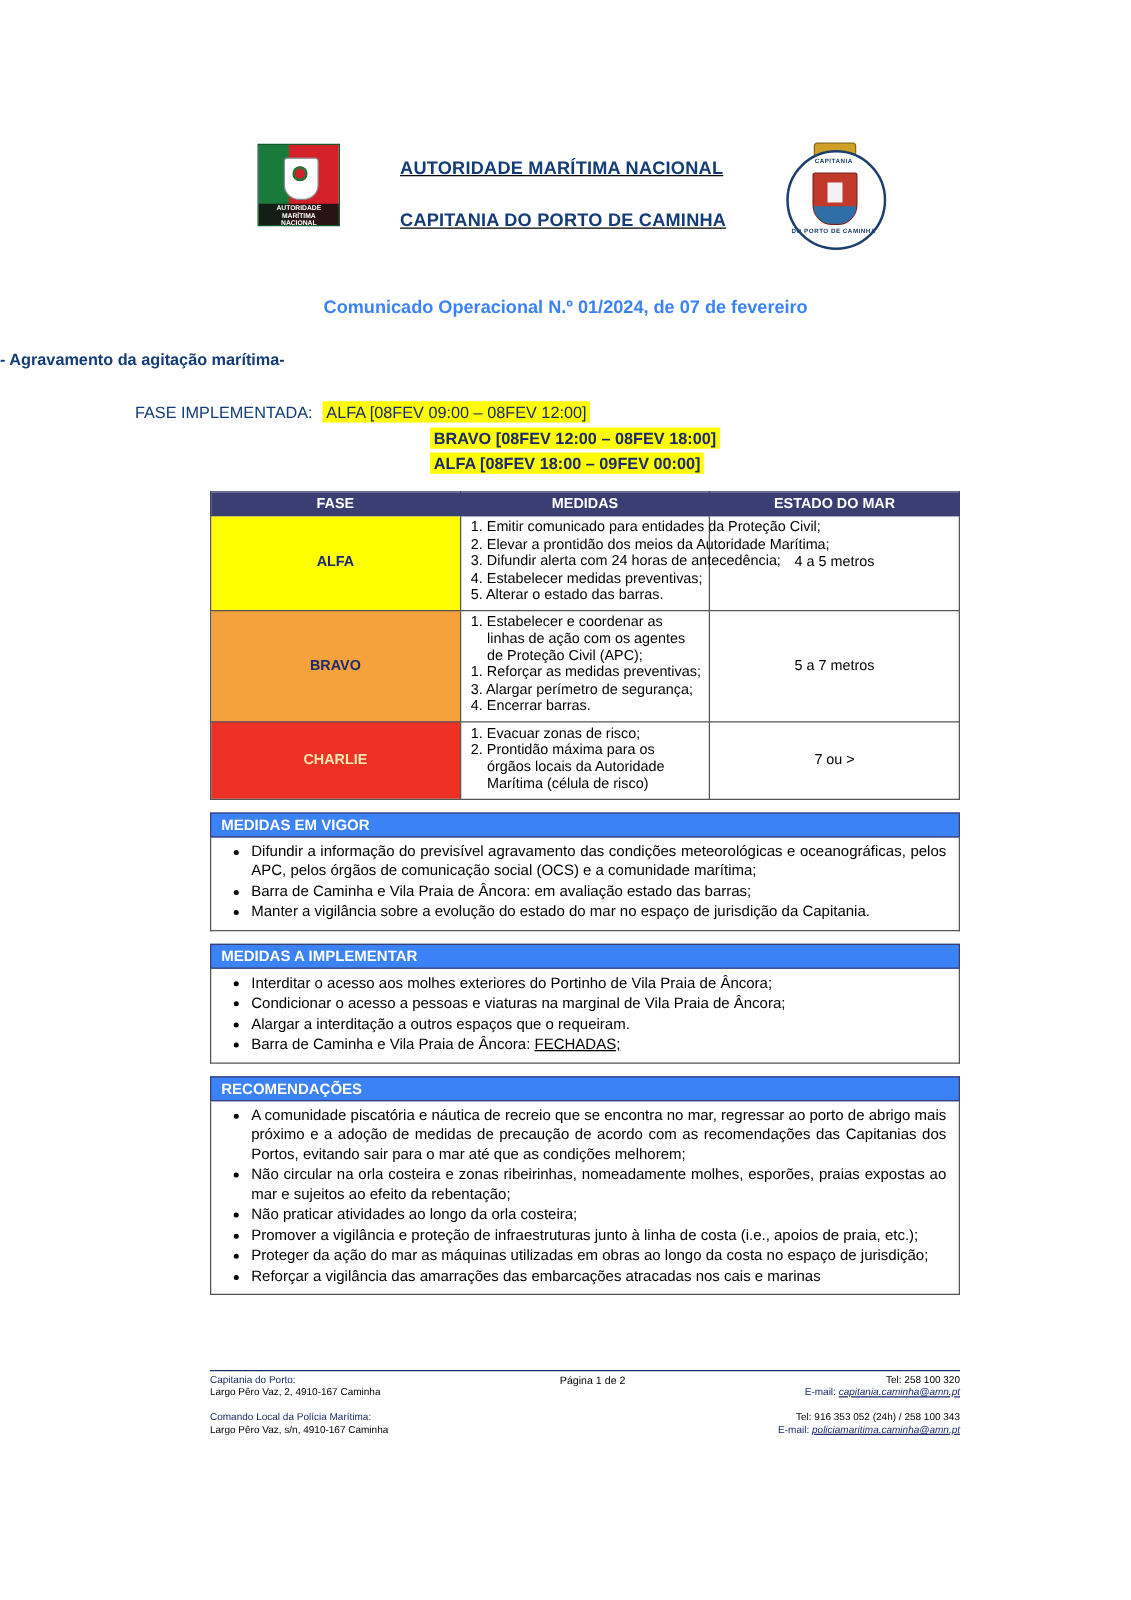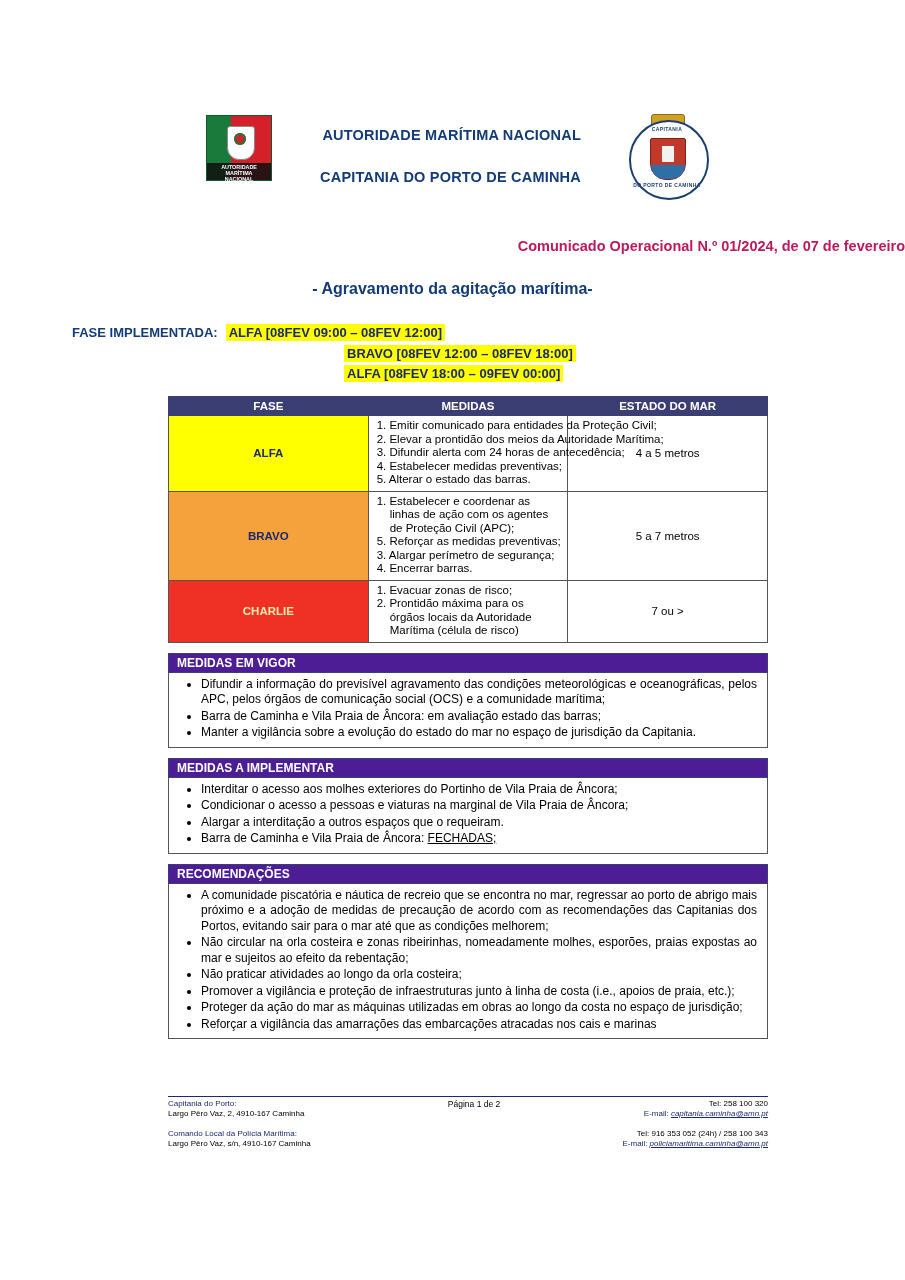--- a/index.html
+++ b/index.html
@@ -75,23 +75,24 @@
     left: 0; top: 49px;
     width: 66px;
     text-align: center;
     font-size: 5.4px;
     font-weight: bold;
     color: #ffffff;
     line-height: 6.2px;
   }
 
   .titles {
-    text-align: right;
+    text-align: left;
     flex: 0 0 auto;
     padding: 0 48px;
+    text-decoration: underline;
   }
   .titles .t1, .titles .t2 {
     color: #123b78;
     font-weight: bold;
     font-size: 14.5px;
     letter-spacing: .2px;
   }
   .titles .t1 { margin-bottom: 26px; }
 
   .crest-right {
@@ -146,40 +147,40 @@
     position: absolute;
     left: 22px; top: 2px;
     width: 32px; height: 12px;
     background: #cfa227;
     border-radius: 3px 3px 0 0;
     border: 1px solid #8a6a14;
   }
 
   
   .comunicado {
-    text-align: right;
-    color: #be185d;
+    text-align: center;
+    color: #3b82f6;
     font-weight: bold;
     font-size: 14.5px;
     margin-top: 38px;
   }
   .subtitulo {
-    text-align: center;
+    text-align: left;
     color: #123b78;
     font-weight: bold;
-    font-size: 16px;
+    font-size: 13px;
     margin-top: 26px;
   }
 
   
   .fase-block {
     margin-top: 26px;
-    padding-left: 72px;
+    padding-left: 108px;
     font-size: 13px;
-    font-weight: bold;
+    font-weight: normal;
   }
   .fase-block .lbl {
     color: #123b78;
     display: inline-block;
     margin-right: 8px;
   }
   .hl {
     display: inline-block;
     padding: 1px 3px;
     color: #1b2a6b;
@@ -241,21 +242,21 @@
     text-align: center;
     font-size: 12px;
   }
 
   
   .section {
     margin-left: 168px;
     width: 600px;
   }
   .sec-head {
-    background: #4c1d95;
+    background: #3b82f6;
     color: #ffffff;
     font-size: 12px;
     font-weight: bold;
     padding: 2px 0 2px 8px;
     border: 1px solid #3b3e72;
     margin-top: 10px;
   }
   .sec-body {
     border: 1px solid #555555;
     border-top: none;
@@ -362,21 +363,21 @@
             <div>3. Difundir alerta com 24 horas de antecedência;</div>
             <div>4. Estabelecer medidas preventivas;</div>
             <div>5. Alterar o estado das barras.</div>
           </td>
           <td class="sea">4 a 5 metros</td>
         </tr>
         <tr>
           <td class="phase-name phase-bravo">BRAVO</td>
           <td class="measures">
             <div class="wrap2">1. Estabelecer e coordenar as linhas de ação com os agentes de Proteção Civil (APC);</div>
-            <div>5. Reforçar as medidas preventivas;</div>
+            <div>1. Reforçar as medidas preventivas;</div>
             <div>3. Alargar perímetro de segurança;</div>
             <div>4. Encerrar barras.</div>
           </td>
           <td class="sea">5 a 7 metros</td>
         </tr>
         <tr>
           <td class="phase-name phase-charlie">CHARLIE</td>
           <td class="measures">
             <div>1. Evacuar zonas de risco;</div>
             <div class="wrap2">2. Prontidão máxima para os órgãos locais da Autoridade Marítima (célula de risco)</div>

